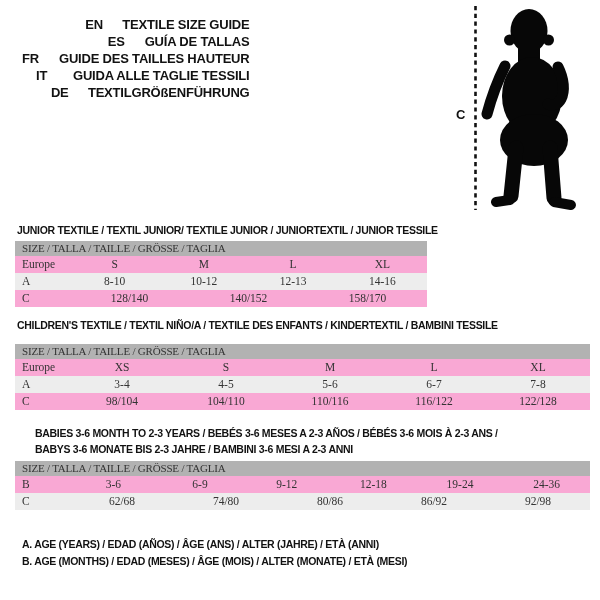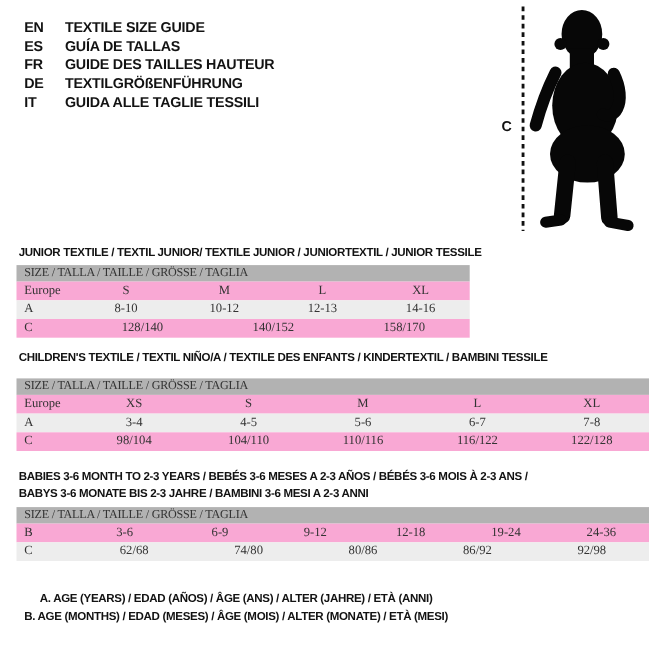--- a/index.html
+++ b/index.html
@@ -2,76 +2,76 @@
 <html><head>
 <meta charset="utf-8">
 <style>
   html,body{margin:0;padding:0;background:#fff;}
   .page{position:relative;width:600px;height:600px;background:#ffffff;overflow:hidden;
         font-family:"Liberation Sans",sans-serif;color:#121212;}
 
   
   .langs{position:absolute;left:22px;top:16px;}
   .lang-row{display:flex;height:17px;line-height:17px;font-weight:bold;
-            font-size:13px;letter-spacing:-0.2px;color:#121212;}
+            font-size:13px;letter-spacing:-0.2px;color:#121212;justify-content:flex-end;}
   .lang-row .code{width:37px;}
 
   
   .figure{position:absolute;left:450px;top:0;width:150px;height:214px;}
   .figure text{font-family:"Liberation Sans",sans-serif;}
 
   
   .tbl-title{position:absolute;left:15px;padding-left:2px;font-weight:bold;
              font-size:10.5px;letter-spacing:-0.3px;line-height:15px;color:#121212;}
   .t1-title{top:223px;width:430px;white-space:nowrap;}
   .t2-title{top:318px;width:585px;white-space:nowrap;}
-  .t3-title{top:425px;width:472px;line-height:16px;}
+  .t3-title{top:425px;width:472px;line-height:16px;margin-left:18px;}
 
   
   .tbl{position:absolute;left:15px;font-size:11.5px;color:#333;font-family:Liberation Serif, serif;}
   .t1{top:241px;width:412px;}
   .t2{top:344px;width:575px;}
   .t3{top:461px;width:575px;}
   .size-bar{height:15px;line-height:15px;background:#b2b2b2;padding-left:7px;
             font-size:11px;letter-spacing:-0.2px;color:#333;}
   .row{display:flex;height:17px;line-height:17px;background:#f9a8d4;}
   .row.alt{background:#ededed;}
   .rlabel{width:55px;padding-left:7px;box-sizing:border-box;}
   .cell{flex:1;text-align:center;}
 
   
   .notes{position:absolute;left:22px;top:536px;}
   .note{height:17px;line-height:17px;font-weight:bold;font-size:10.5px;
-        letter-spacing:-0.3px;color:#121212;text-align:center;}
+        letter-spacing:-0.3px;color:#121212;}
 </style>
 </head>
 <body>
 
 <div class="page">
 
   <div class="langs">
     <div class="lang-row">
       <span class="code">EN</span>
       <span class="label">TEXTILE SIZE GUIDE</span>
     </div>
     <div class="lang-row">
       <span class="code">ES</span>
       <span class="label">GUÍA DE TALLAS</span>
     </div>
     <div class="lang-row">
       <span class="code">FR</span>
       <span class="label">GUIDE DES TAILLES HAUTEUR</span>
     </div>
     <div class="lang-row">
+      <span class="code">IT</span>
+      <span class="label">GUIDA ALLE TAGLIE TESSILI</span>
+    </div>
+    <div class="lang-row">
       <span class="code">DE</span>
       <span class="label">TEXTILGRÖßENFÜHRUNG</span>
-    </div>
-    <div class="lang-row">
-      <span class="code">IT</span>
-      <span class="label">GUIDA ALLE TAGLIE TESSILI</span>
     </div>
   </div>
 
   <svg class="figure" viewBox="0 0 150 214" xmlns="http://www.w3.org/2000/svg">
     <line x1="25.5" y1="6" x2="25.5" y2="210" stroke="#111" stroke-width="2.6" stroke-dasharray="4.2,3.6"></line>
     <text x="6" y="119" font-size="13" font-weight="bold" fill="#111">C</text>
     <g fill="#070707" stroke="none">
       <ellipse cx="79" cy="31" rx="18.5" ry="22"></ellipse>
       <circle cx="59.5" cy="40" r="5.5"></circle>
       <circle cx="98.5" cy="40" r="5.5"></circle>

